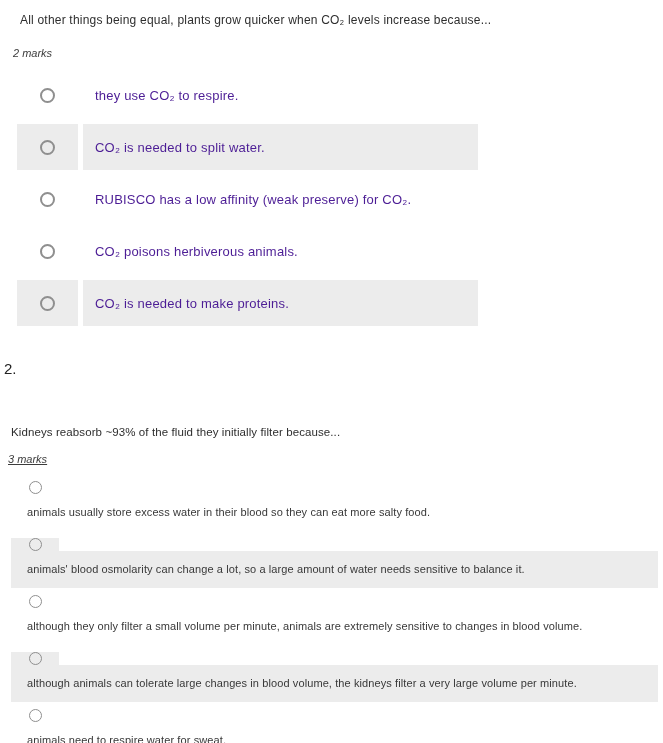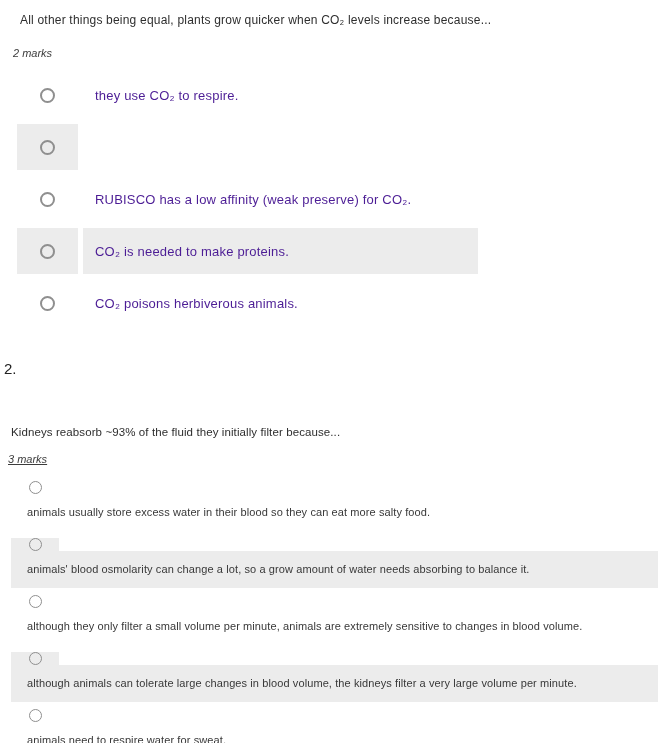--- a/index.html
+++ b/index.html
@@ -130,38 +130,39 @@
       <div class="opt-row">
         <div class="radio-cell">
           <span class="radio"></span>
         </div>
         <div class="text-cell">they use CO₂ to respire.</div>
       </div>
       <div class="opt-row striped">
         <div class="radio-cell">
           <span class="radio"></span>
         </div>
+        <div class="text-cell">CO₂ is needed to split water.</div>
       </div>
       <div class="opt-row">
         <div class="radio-cell">
           <span class="radio"></span>
         </div>
         <div class="text-cell">RUBISCO has a low affinity (weak preserve) for CO₂.</div>
       </div>
+      <div class="opt-row">
+        <div class="radio-cell">
+          <span class="radio"></span>
+        </div>
+        <div class="text-cell">CO₂ poisons herbiverous animals.</div>
+      </div>
       <div class="opt-row striped">
         <div class="radio-cell">
           <span class="radio"></span>
         </div>
         <div class="text-cell">CO₂ is needed to make proteins.</div>
-      </div>
-      <div class="opt-row">
-        <div class="radio-cell">
-          <span class="radio"></span>
-        </div>
-        <div class="text-cell">CO₂ poisons herbiverous animals.</div>
       </div>
     </div>
   </div>
 
   <div class="section-number">2.</div>
 
   <div class="q2">
     <div class="q2-title">Kidneys reabsorb ~93% of the fluid they initially filter because...</div>
     <div class="q2-marks">3 marks</div>
 
@@ -169,21 +170,21 @@
       <div class="opt-row">
         <div class="radio-cell">
           <span class="radio"></span>
         </div>
         <div class="text-cell">animals usually store excess water in their blood so they can eat more salty food.</div>
       </div>
       <div class="opt-row striped">
         <div class="radio-cell">
           <span class="radio"></span>
         </div>
-        <div class="text-cell">animals' blood osmolarity can change a lot, so a grow amount of water needs absorbing to balance it.</div>
+        <div class="text-cell">animals' blood osmolarity can change a lot, so a large amount of water needs sensitive to balance it.</div>
       </div>
       <div class="opt-row">
         <div class="radio-cell">
           <span class="radio"></span>
         </div>
         <div class="text-cell">although they only filter a small volume per minute, animals are extremely sensitive to changes in blood volume.</div>
       </div>
       <div class="opt-row striped">
         <div class="radio-cell">
           <span class="radio"></span>

